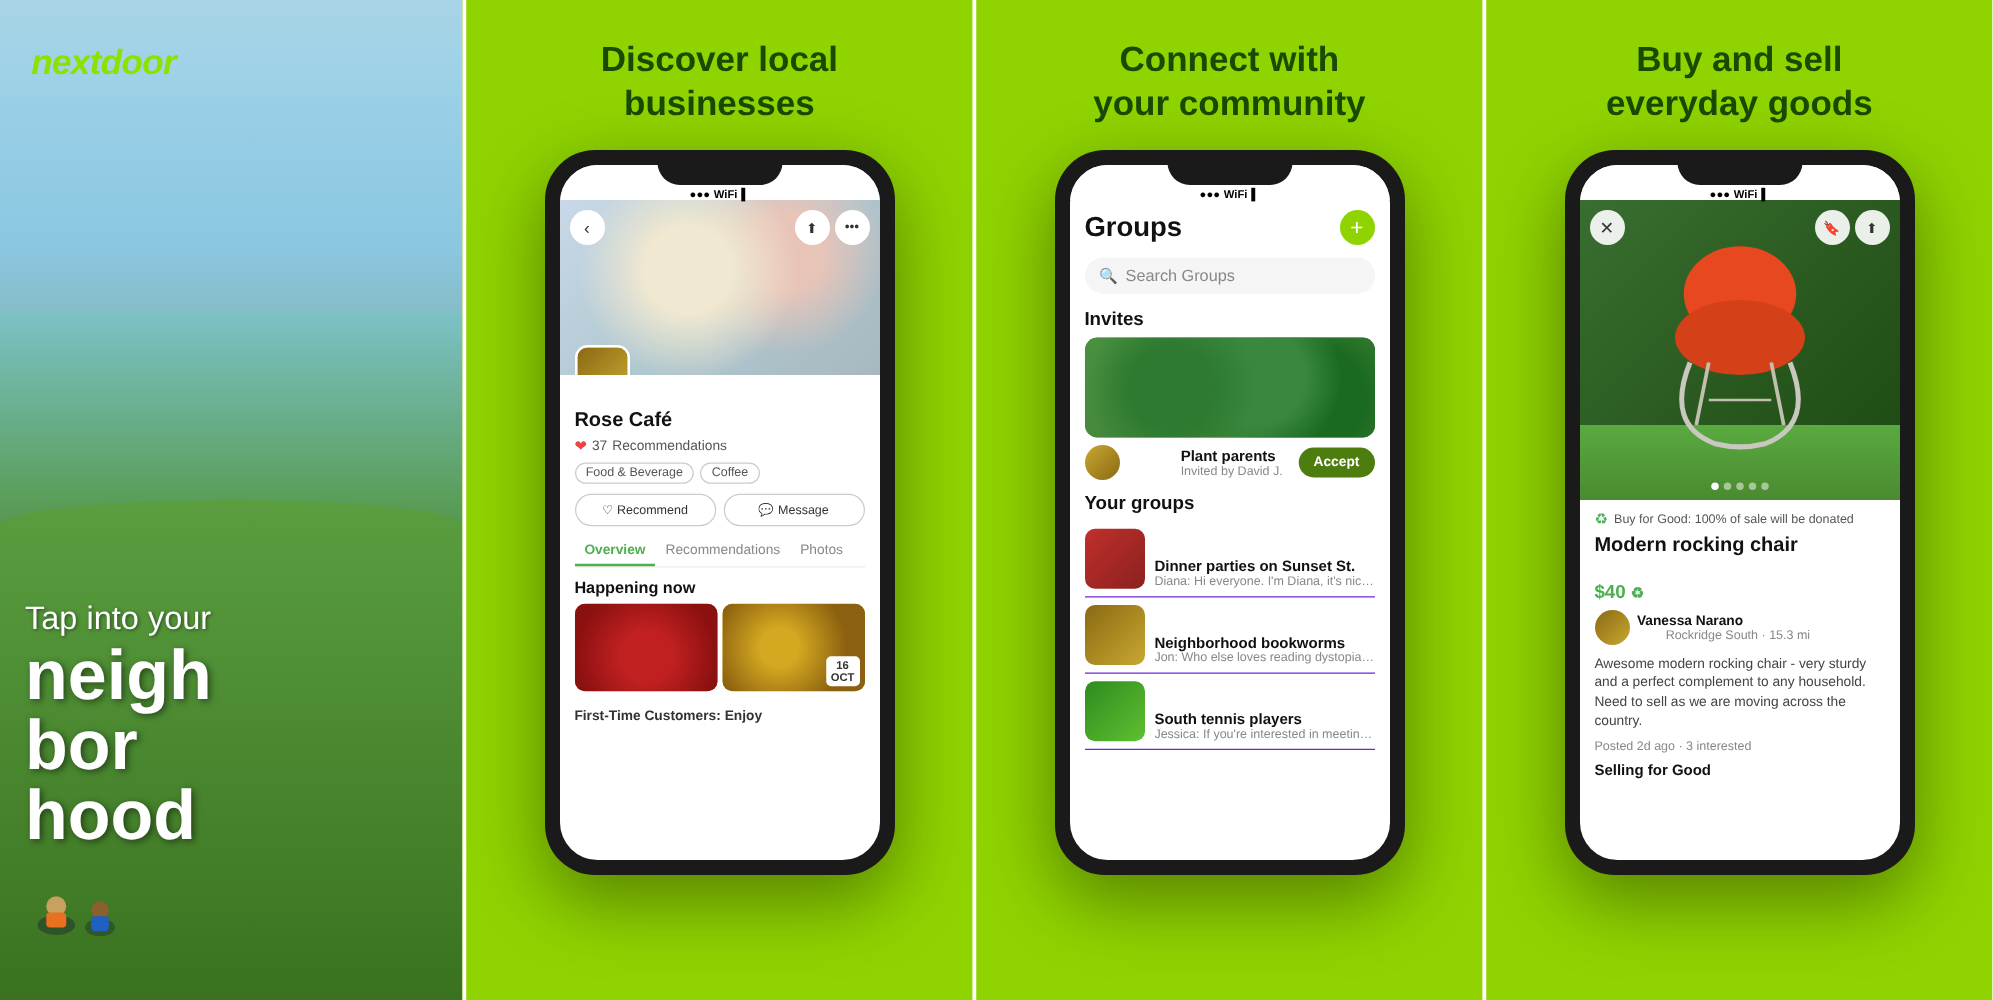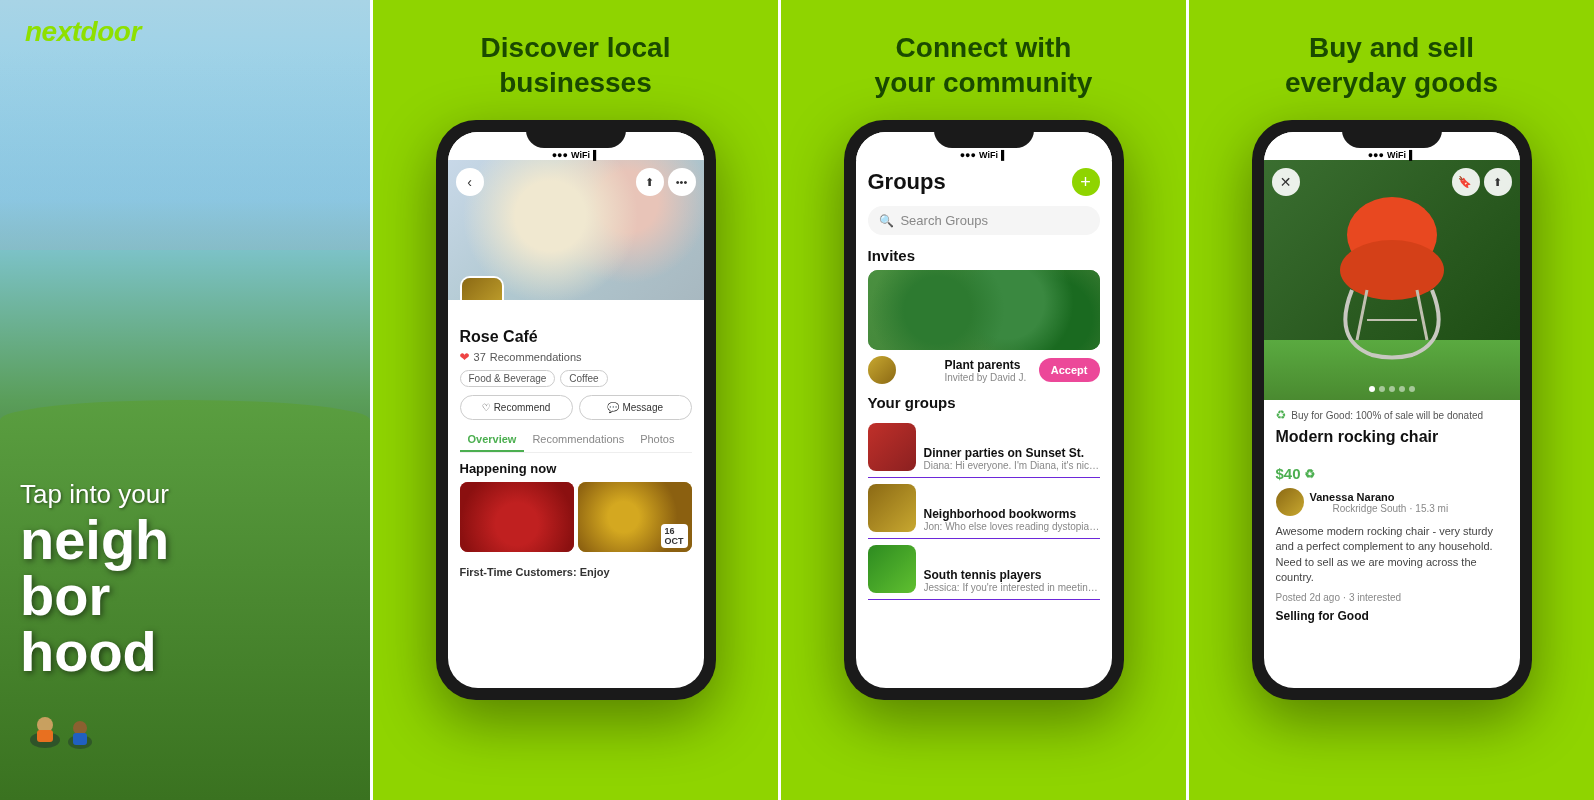--- a/index.html
+++ b/index.html
@@ -36,21 +36,21 @@
     }
     .park-grass {
       position: absolute;
       bottom: 0; left: 0; right: 0;
       height: 400px;
       background: linear-gradient(180deg, #5a9e40 0%, #4a8830 50%, #3a7220 100%);
       border-radius: 50% 50% 0 0 / 20px 20px 0 0;
     }
     .logo-area {
       position: absolute;
-      top: 16px;
+      top: 34px;
       left: 25px;
     }
     .nd-logo {
       color: #8ee000;
       font-size: 28px;
       font-weight: 700;
       font-style: italic;
       letter-spacing: -0.5px;
     }
     .hero-text {
@@ -265,20 +265,21 @@
       flex: 1; height: 70px;
       border-radius: 8px;
       position: relative;
       overflow: hidden;
     }
     .cafe-img-1 {
       background: linear-gradient(135deg, #c0302a, #8b2020);
     }
     .cafe-img-2 {
       background: linear-gradient(135deg, #d4a820, #8b6914);
+      text-align: center;
     }
     .date-badge {
       position: absolute;
       bottom: 4px; right: 4px;
       background: white;
       border-radius: 4px;
       padding: 2px 4px;
       font-size: 9px;
       font-weight: 700;
       color: #333;
@@ -347,21 +348,21 @@
     .invite-avatar {
       width: 28px; height: 28px;
       border-radius: 50%;
       background: linear-gradient(135deg, #c8a830, #8b6914);
       flex-shrink: 0;
     }
     .invite-info { flex: 1; margin-left: 43px; }
     .invite-name { font-size: 12px; font-weight: 700; color: #111; }
     .invite-by { font-size: 10px; color: #888; }
     .accept-btn {
-      background: #ec4899;
+      background: #4d7c0f;
       color: white;
       border: none;
       padding: 6px 12px;
       border-radius: 20px;
       font-size: 11px;
       font-weight: 600;
       cursor: pointer;
     }
     .your-groups { margin-top: 8px; }
     .group-item {

